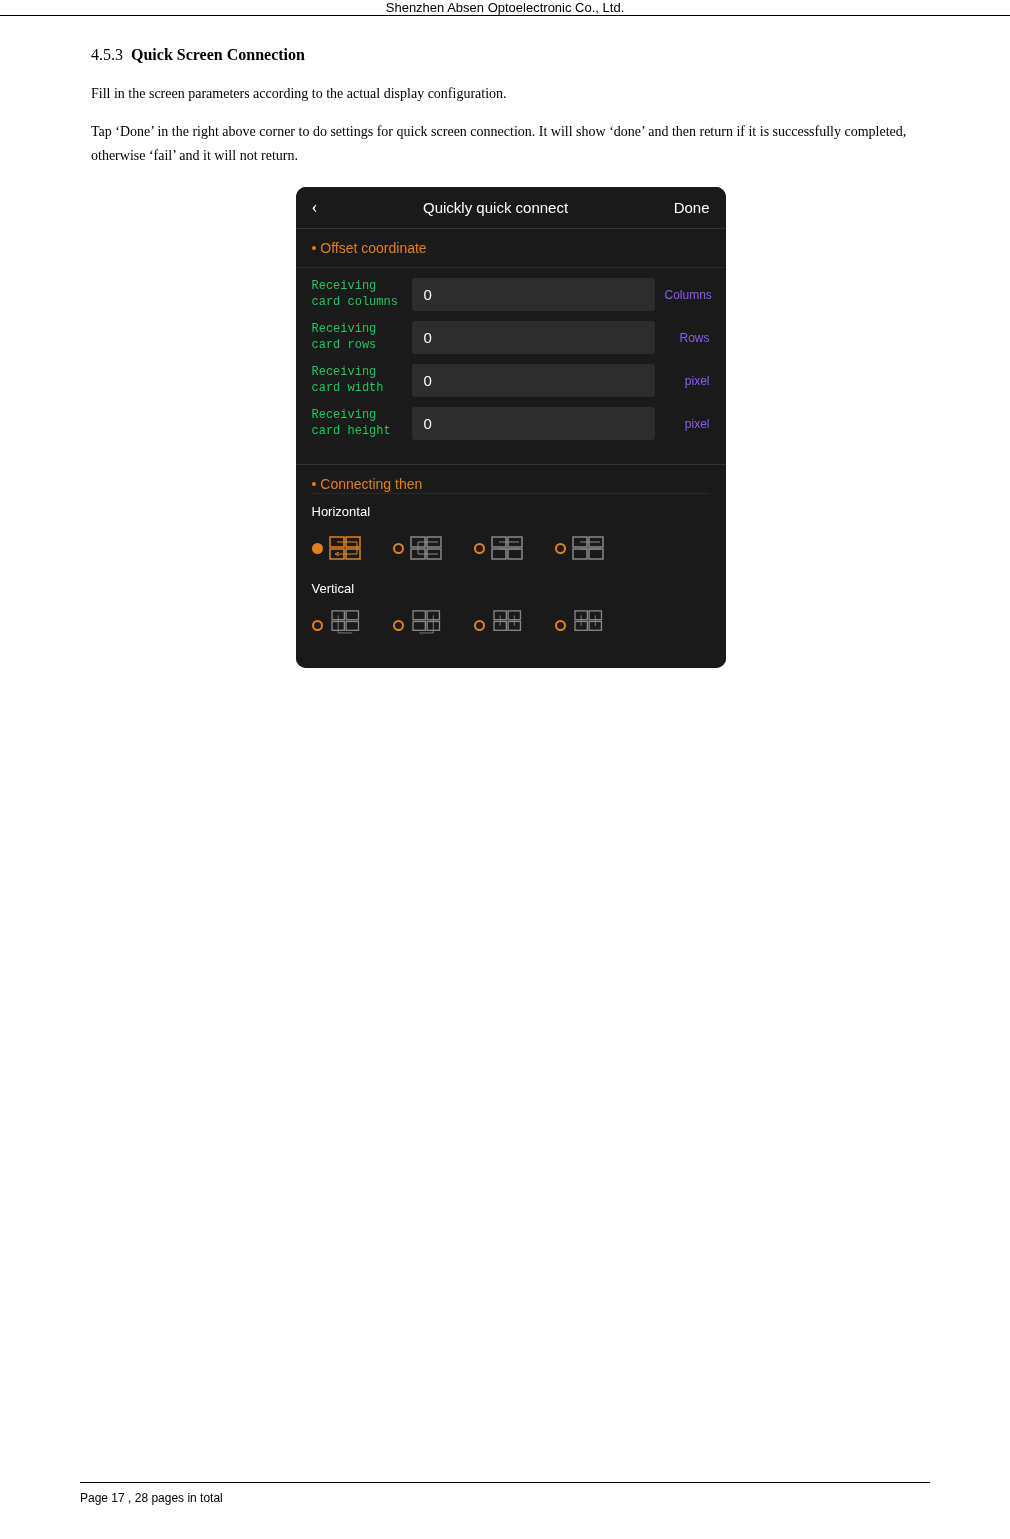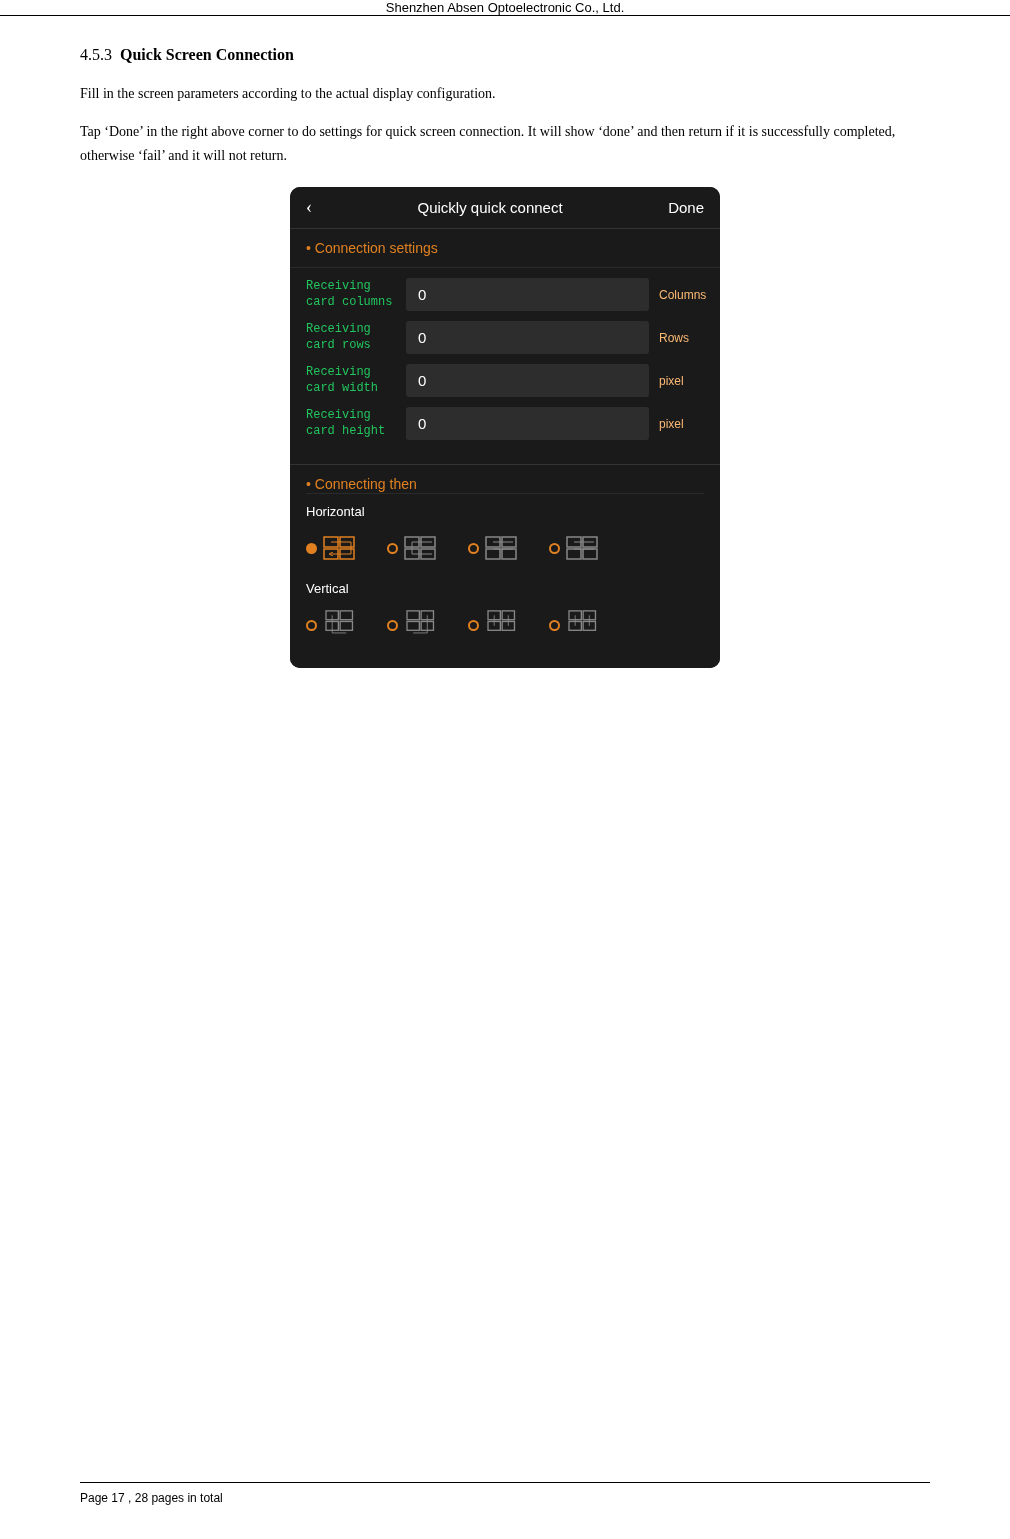--- a/index.html
+++ b/index.html
@@ -15,20 +15,21 @@
     .page-header {
       text-align: center;
       font-size: 13px;
       padding: 0 40px;
       border-bottom: 1px solid #000;
       font-family: Arial, sans-serif;
     }
 
     .page-content {
       padding: 30px 80px;
+      margin-left: 11px;
     }
 
     .section-heading {
       font-size: 16px;
       font-weight: bold;
       margin-bottom: 18px;
     }
 
     .section-number {
       font-weight: normal;
@@ -122,25 +123,25 @@
       color: #fff;
       font-size: 15px;
       font-family: Arial, sans-serif;
       padding: 8px 12px;
       flex: 1;
       margin: 0 10px;
       border-radius: 3px;
     }
 
     .setting-unit {
-      color: #fdba74;
+      color: #8b5cf6;
       font-size: 12px;
       font-family: Arial, sans-serif;
       width: 45px;
-      text-align: left;
+      text-align: right;
     }
 
     .connecting-mode-section {
       background: #1a1a1a;
       padding: 10px 16px;
       border-top: 1px solid #333;
     }
 
     .mode-label {
       color: #fff;
@@ -207,24 +208,24 @@
   <p class="body-text">Tap ‘Done’ in the right above corner to do settings for quick screen connection. It will show ‘done’ and then return if it is successfully completed, otherwise ‘fail’ and it will not return.</p>
 
   <div class="device-screenshot">
 
     <div class="device-topbar">
       <span class="device-back-btn">‹</span>
       <span class="device-title">Quickly quick connect</span>
       <span class="device-done-btn">Done</span>
     </div>
 
-
     <div class="section-row">
-      <span class="section-label">Connection settings</span>
+      <span class="section-label">Offset coordinate</span>
     </div>
+
 
     <div class="settings-block">
 
       <div class="setting-row">
         <span class="setting-label">Receiving<br>card columns</span>
         <input class="setting-input" type="text" value="0" style="">
         <span class="setting-unit">Columns</span>
       </div>
 
       <div class="setting-row">

